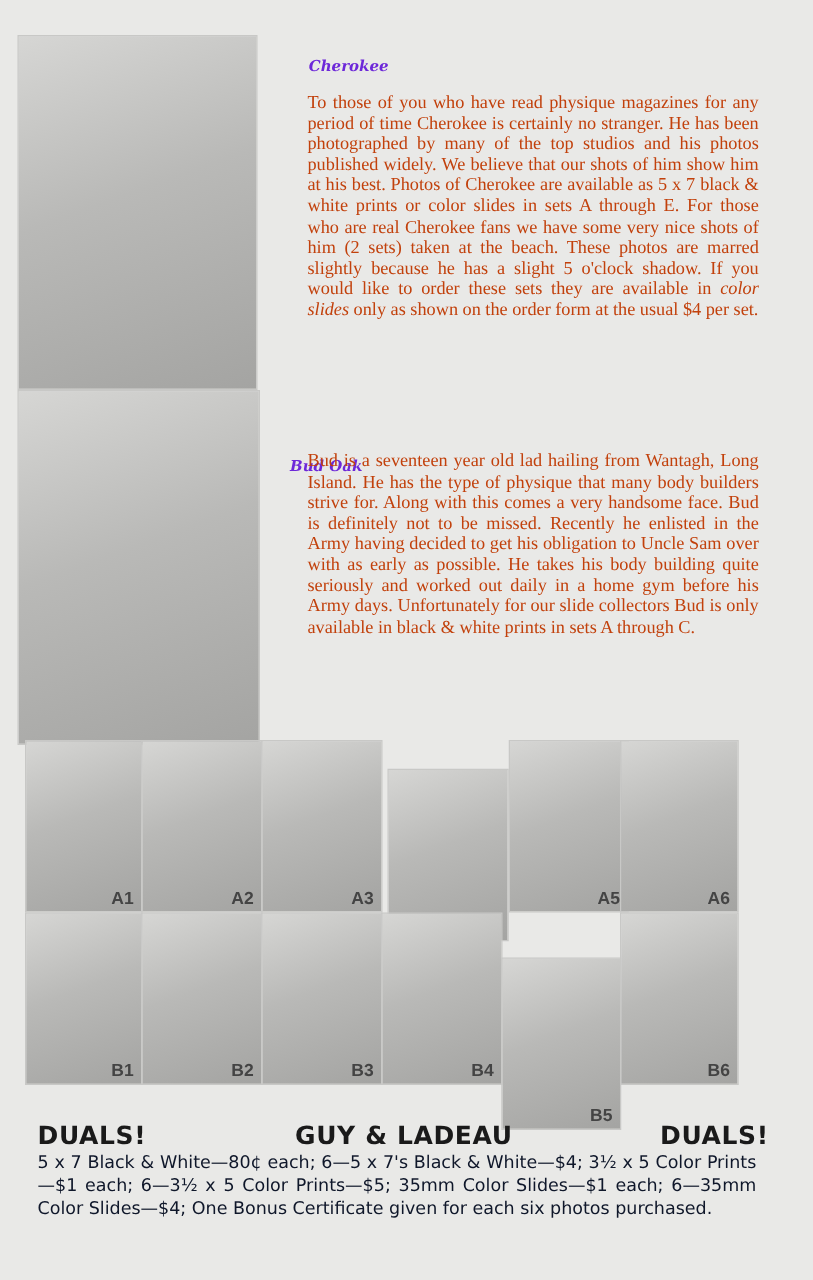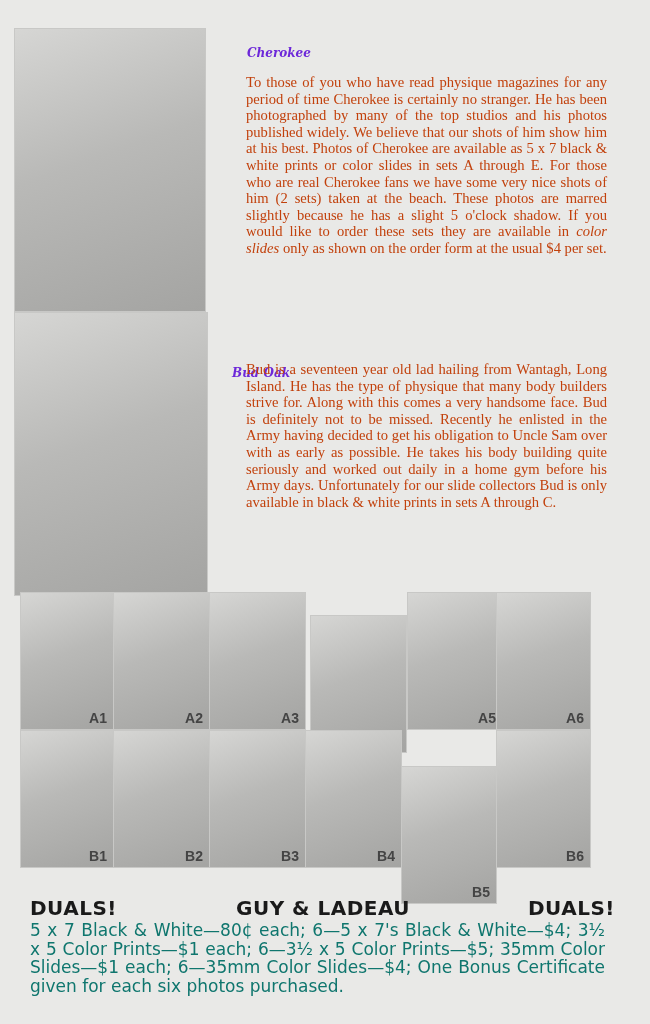--- a/index.html
+++ b/index.html
@@ -35,22 +35,22 @@
   }
   .para em { font-style: italic; }
   .footer-h {
     position: absolute; top: 896px;
     font-family: "DejaVu Sans", sans-serif; font-weight: bold;
     font-size: 20px; letter-spacing: 0.5px; color: #1a1a1a;
   }
   .footer-body {
     position: absolute; left: 30px; top: 921px; width: 575px;
     font-family: "DejaVu Sans", sans-serif;
-    font-size: 17px; line-height: 18.5px;
-    text-align: justify; color: #0f766e;
+    font-size: 14px; line-height: 18.5px;
+    text-align: justify; color: #0f172a;
   }
 </style>
 </head>
 <body>
 
 <div class="photo" style="left:14px; top:28px; width:190px; height:282px;"></div>
 <div class="photo" style="left:14px; top:312px; width:192px; height:282px;"></div>
 
 <div class="heading" style="left:247px; top:46px;">Cherokee</div>
 <div class="para" style="left:246px; top:74px; width:361px;">

